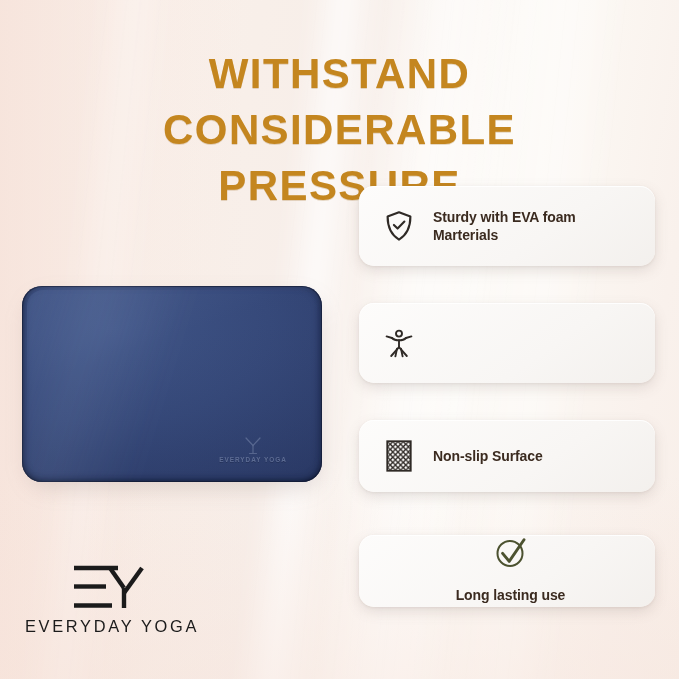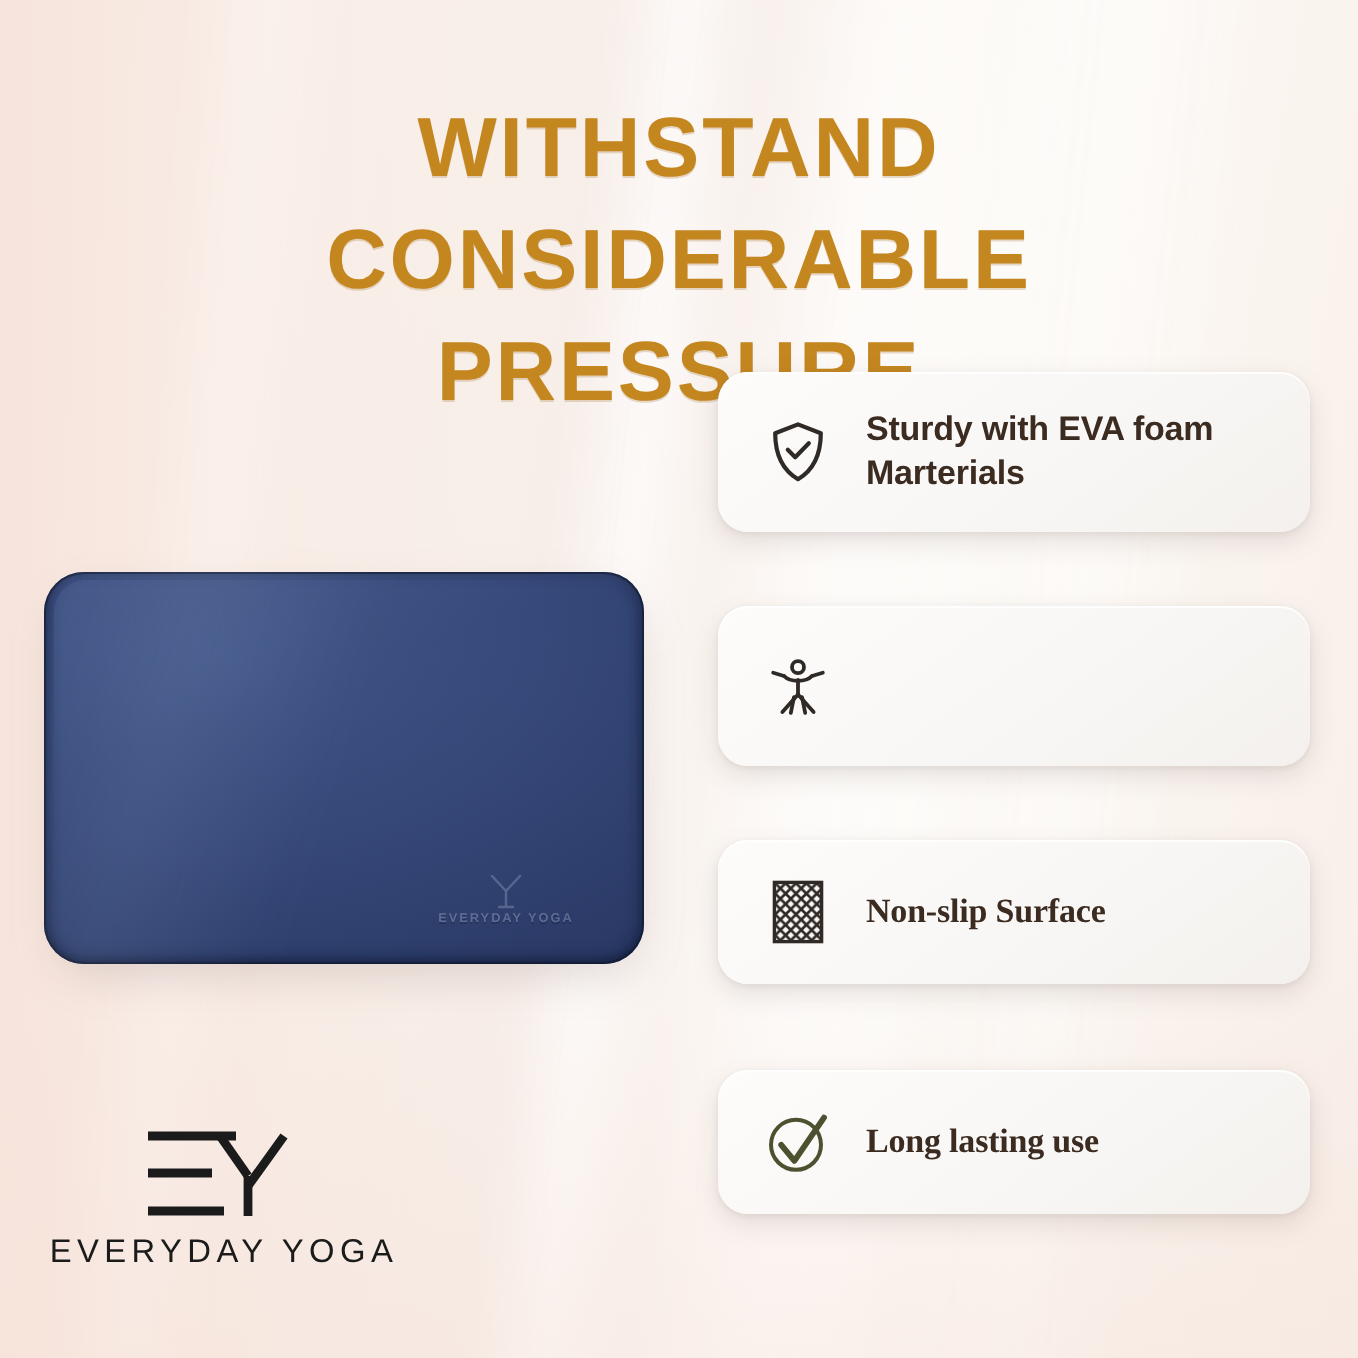--- a/index.html
+++ b/index.html
@@ -178,34 +178,34 @@
     box-sizing: border-box;
     padding: 0 16px 0 23px;
     border-radius: 15px;
     background: linear-gradient(145deg, #fdfcfb 0%, #f8f6f4 62%, #f3f0ed 100%);
     box-shadow:
       0 5px 13px rgba(120,100,92,0.17),
       0 1px 3px rgba(120,100,92,0.11),
       inset 0 1px 0 rgba(255,255,255,0.85);
   }
   .card.two-line { height: 80px; margin-bottom: 37px; }
-  .card.one-line { height: 72px; margin-bottom: 43px; font-family: Liberation Serif, serif; }
-  .card:last-child { margin-bottom: 0; }
+  .card.one-line { height: 72px; margin-bottom: 43px; }
+  .card:last-child { margin-bottom: 0; flex-direction: column; }
 
   .card-icon {
     flex: 0 0 auto;
     width: 34px;
     height: 34px;
     display: flex;
     align-items: center;
     justify-content: center;
   }
   .card-label {
     color: #3b2b20;
-    font-size: 17px;
+    font-size: 14px;
     font-weight: 700;
     line-height: 1.31;
     letter-spacing: -0.1px;
   }
 
   
   .brand {
     position: absolute;
     left: 22px;
     top: 562px;

